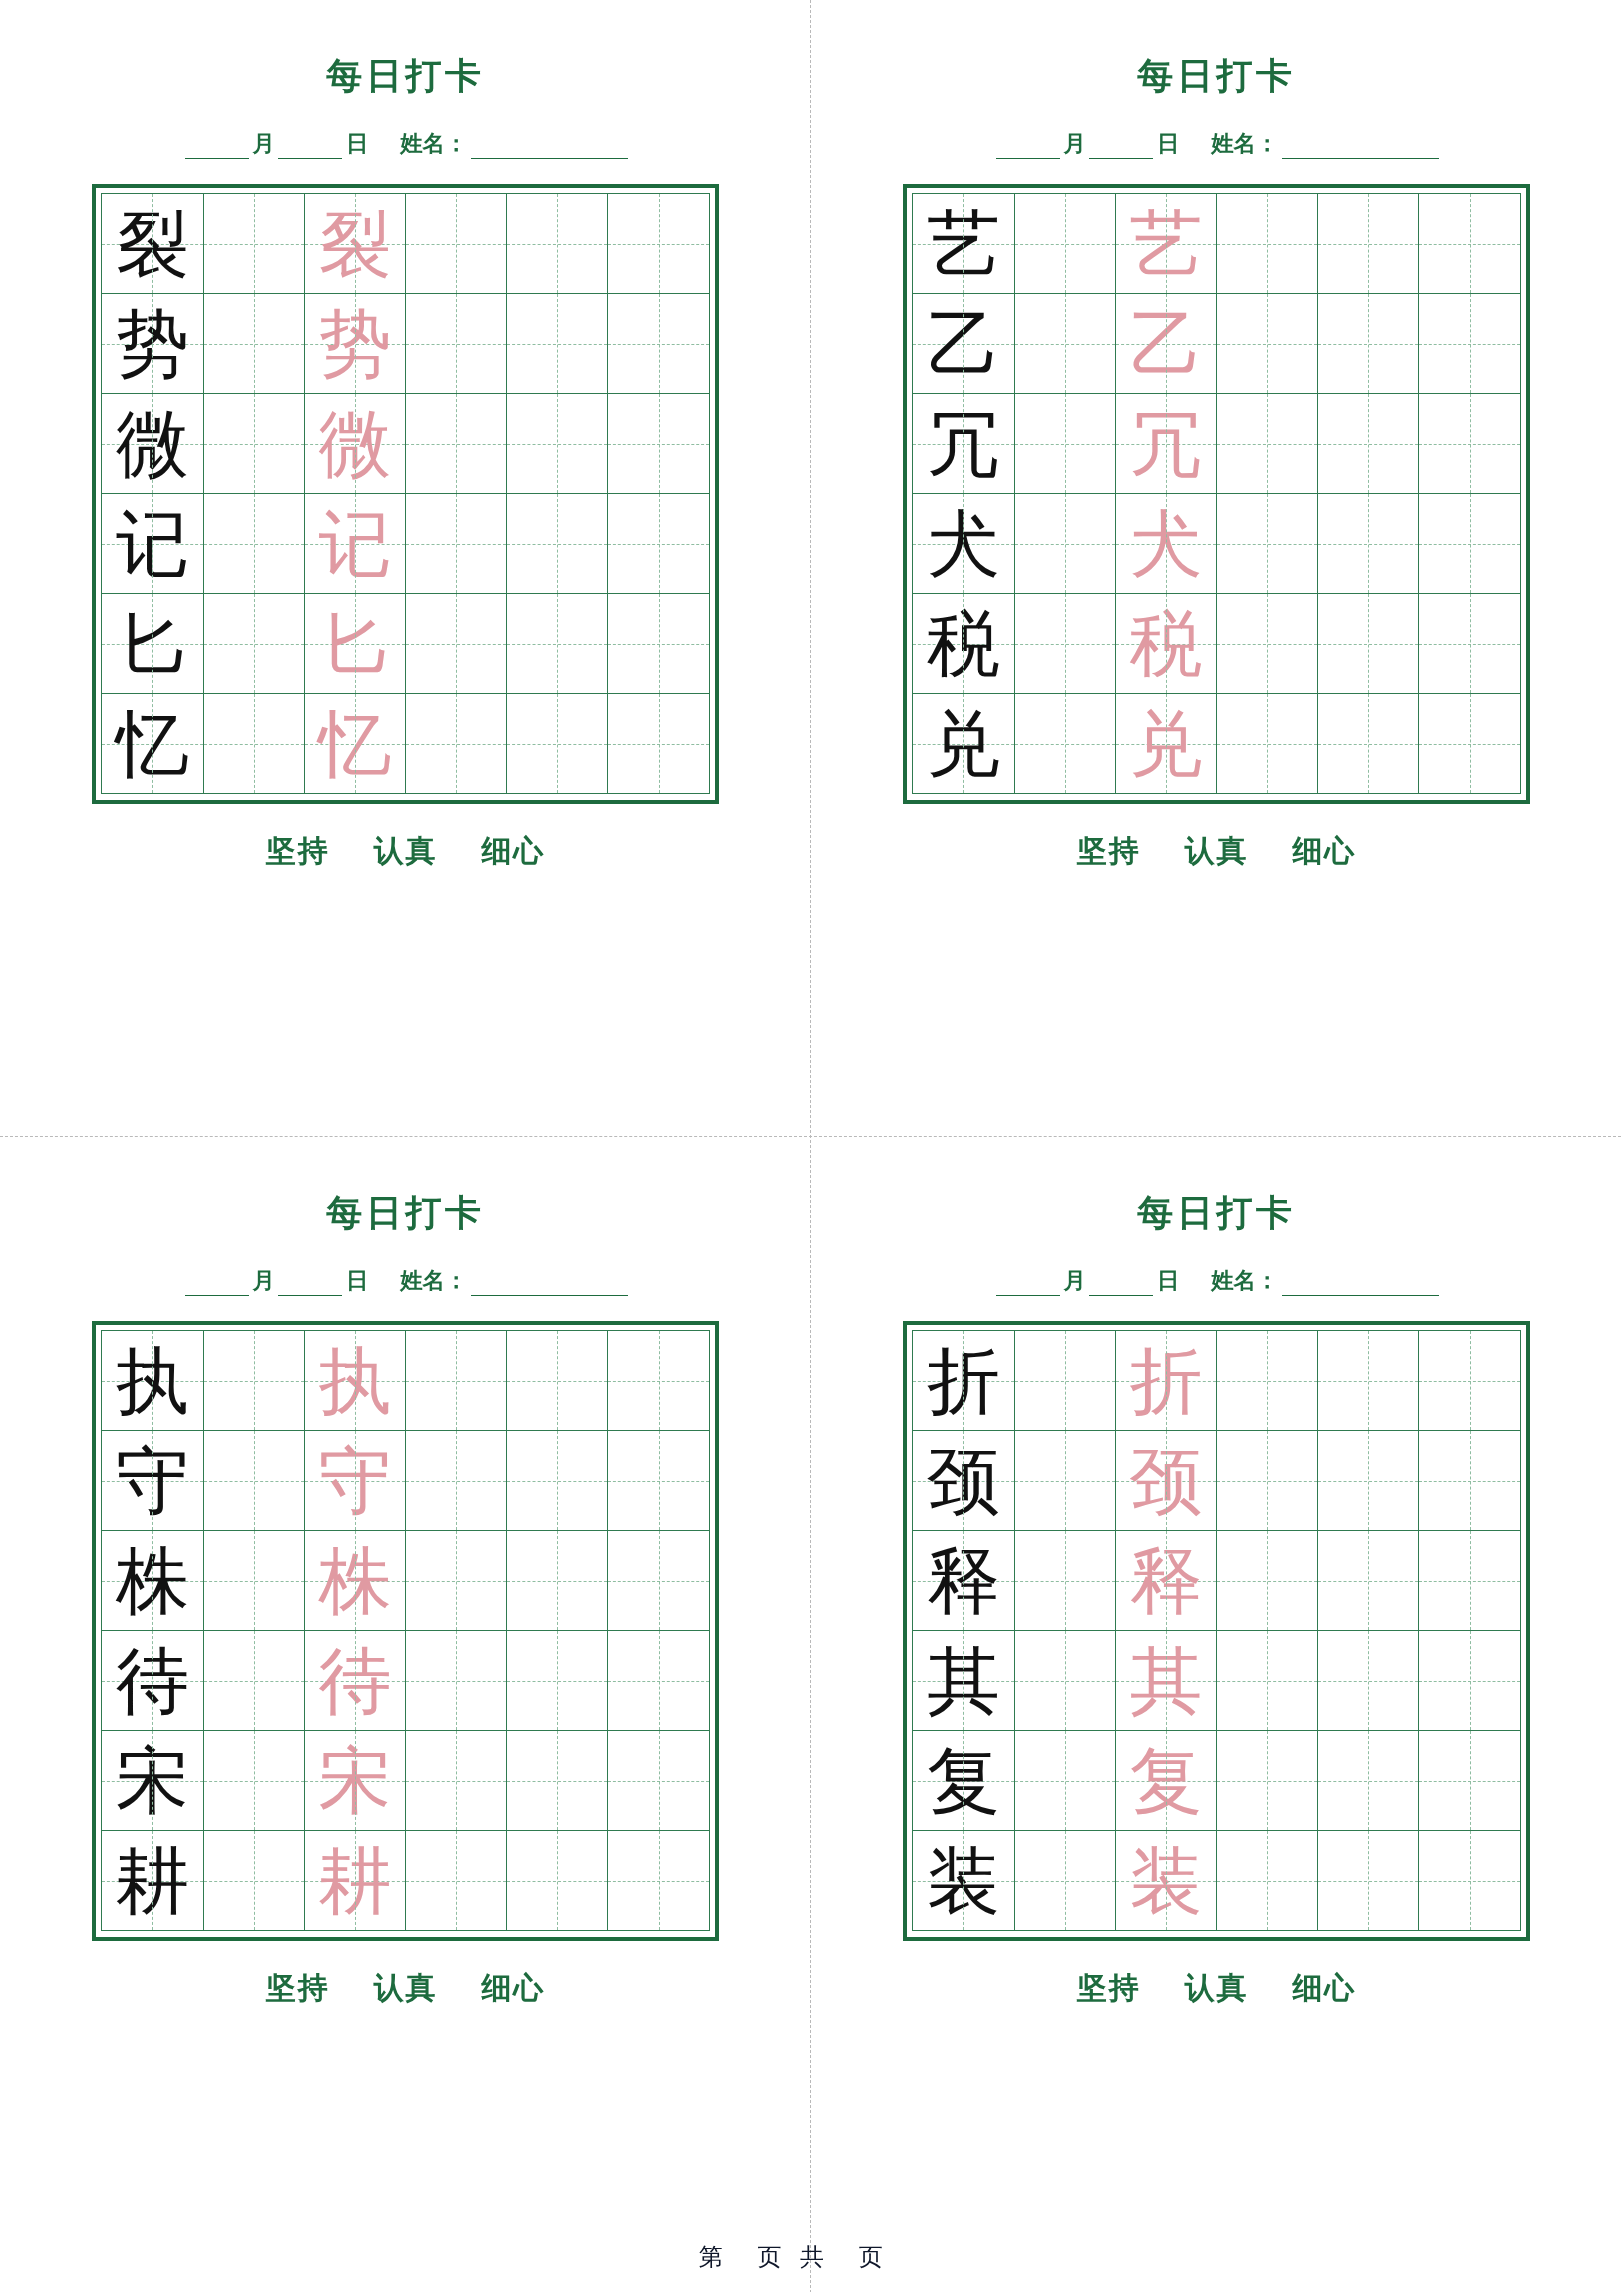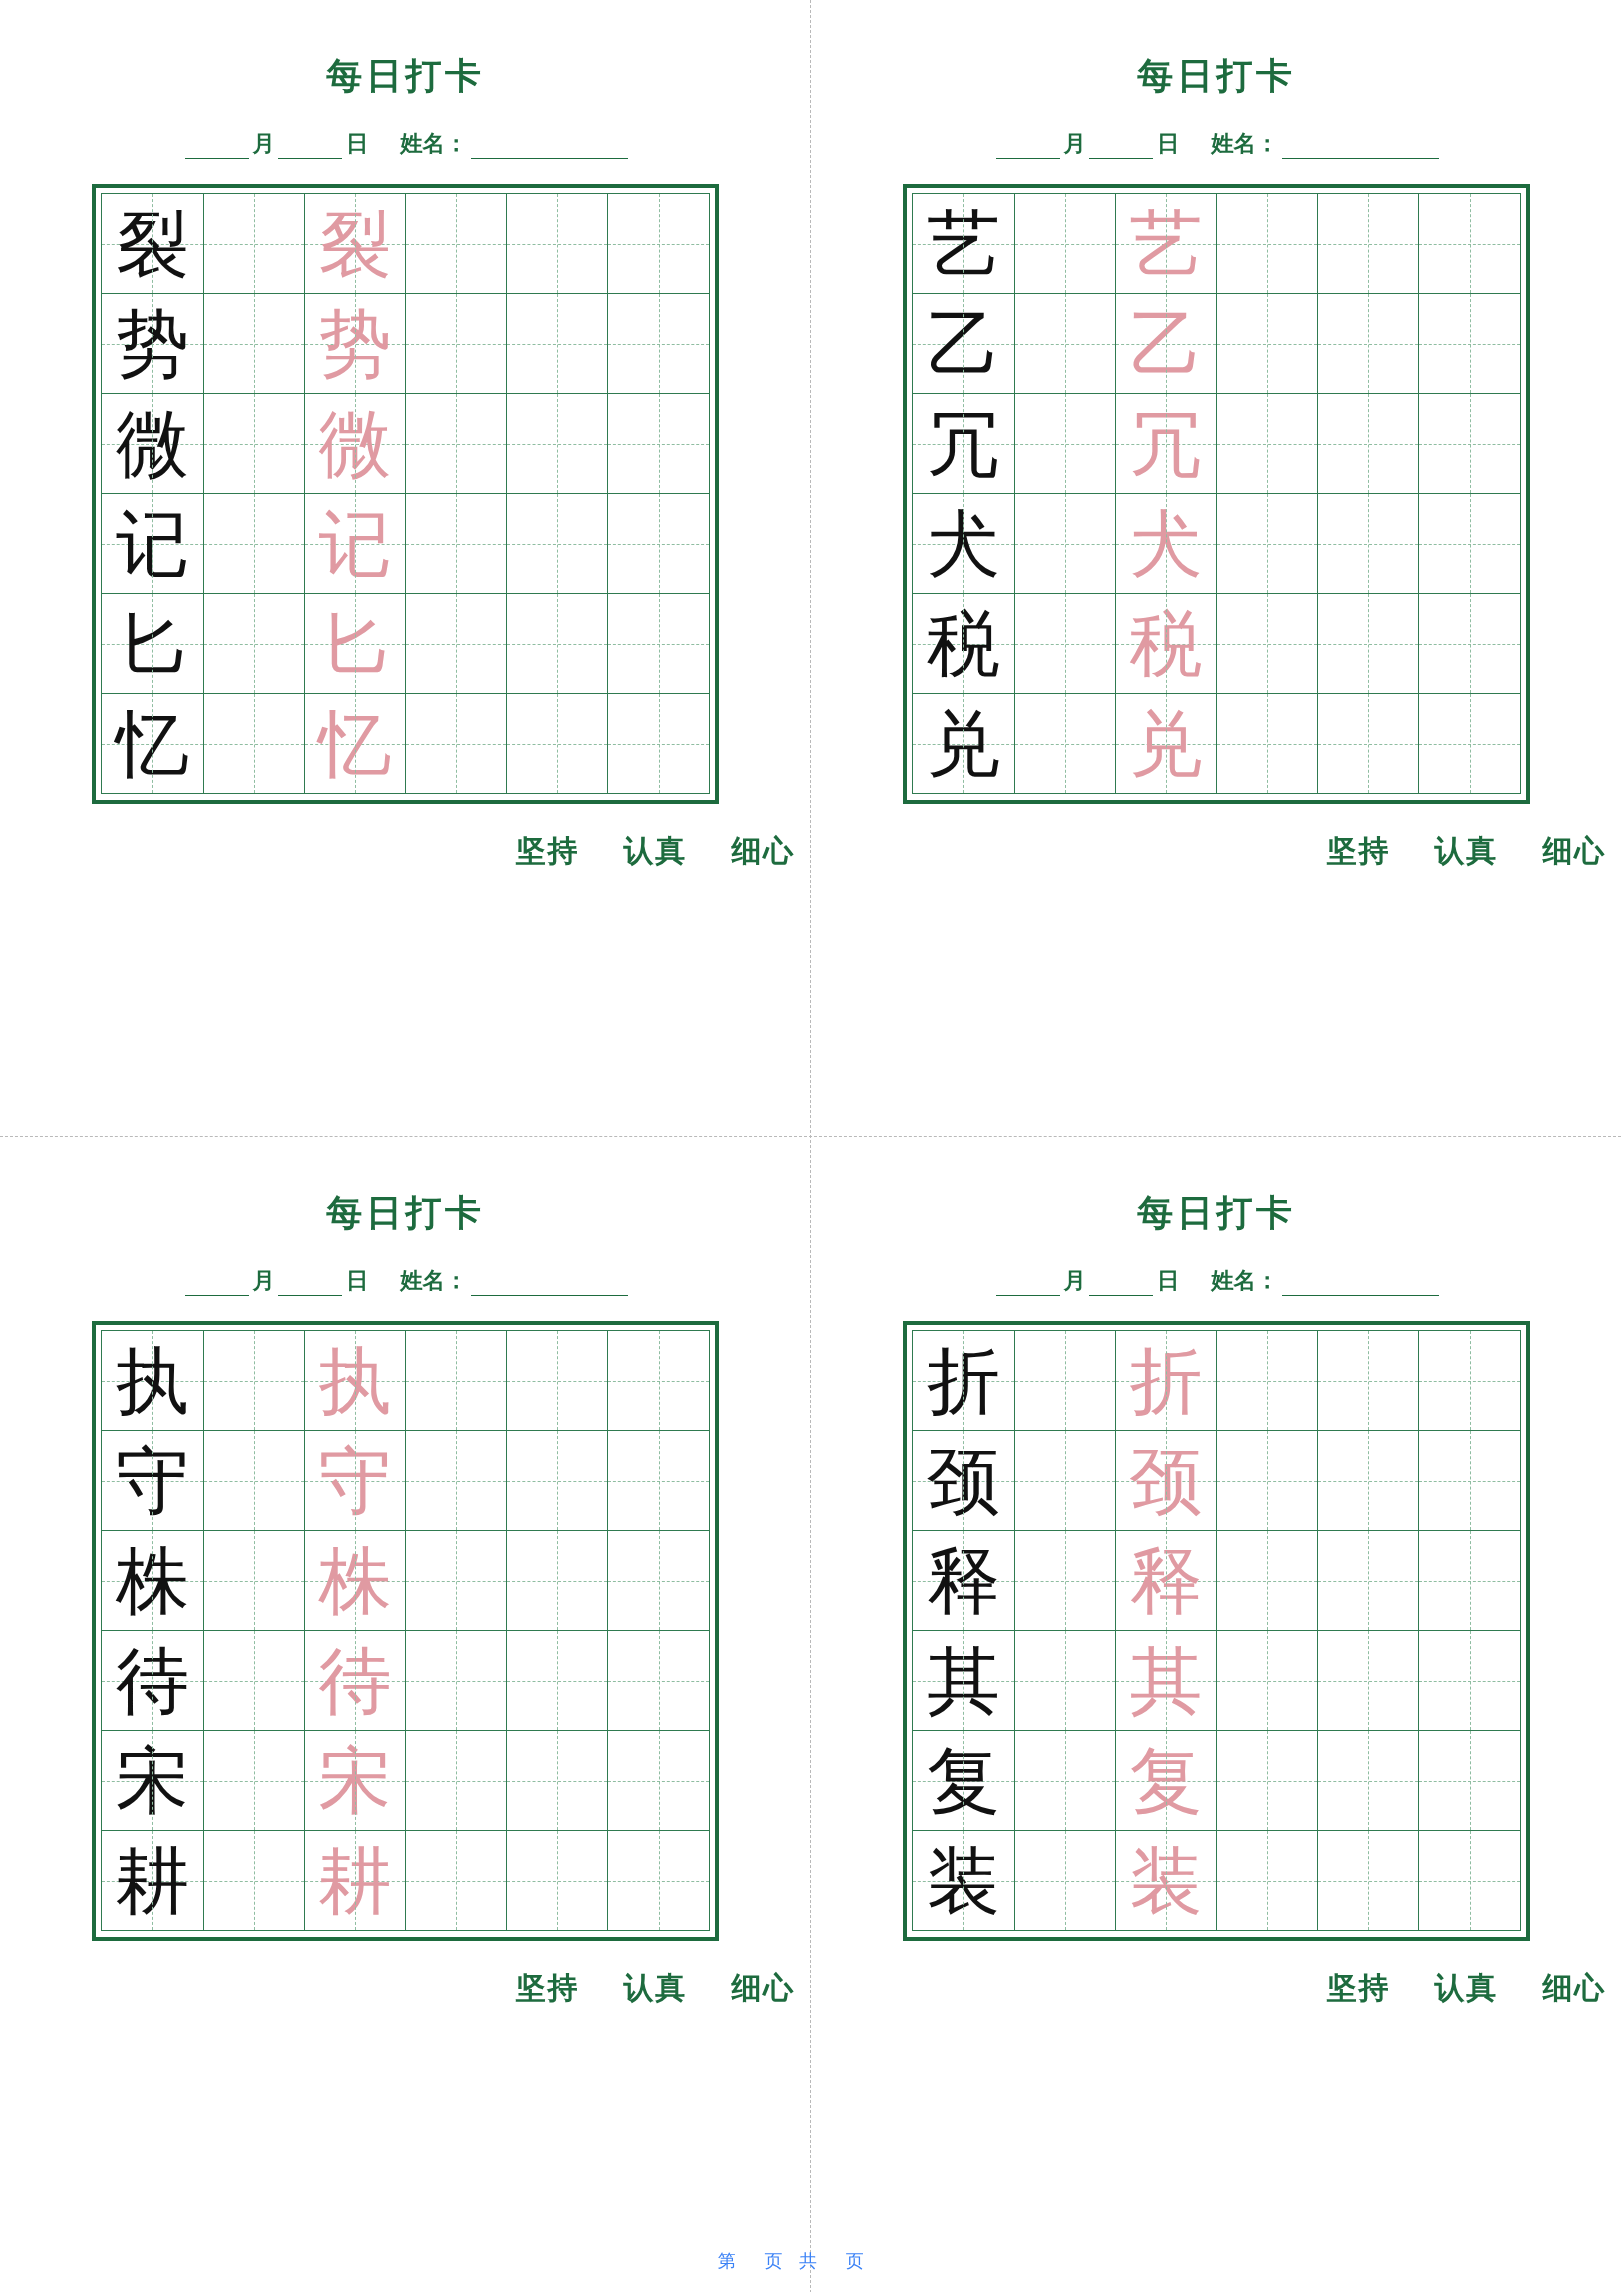--- a/index.html
+++ b/index.html
@@ -133,39 +133,39 @@
     justify-content: center;
     font-size: 73px;
     line-height: 1;
     font-family: "DejaVu Serif", "Liberation Serif", serif;
     user-select: none;
   }
   .glyph.ink   { color: #111111; }
   .glyph.trace { color: #e09aa2; }
 
   .motto {
-    text-align: right;
+    text-align: center;
     color: #1d6b3e;
     font-size: 30px;
     font-weight: bold;
     letter-spacing: 1.8px;
     margin-top: 27px;
     font-family: "DejaVu Serif", "Liberation Serif", serif;
   }
   .motto span { margin: 0 16px; }
 
   
   .footer {
     position: absolute;
     left: 0;
     bottom: 19.7px;
     width: 1587px;
     text-align: center;
-    color: #3b82f6;
-    font-size: 18px;
+    color: #0f172a;
+    font-size: 24px;
     font-family: "DejaVu Serif", "Liberation Serif", serif;
     letter-spacing: 5.4px;
   }
 </style>
 </head>
 <body>
 
 <div class="page">
 
   <div class="cut-v"></div>

